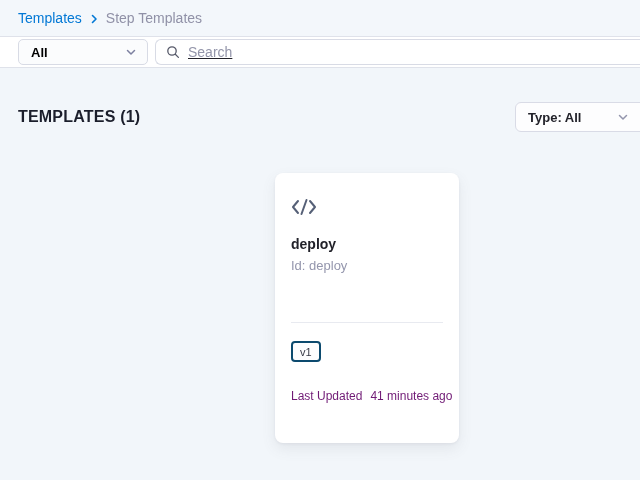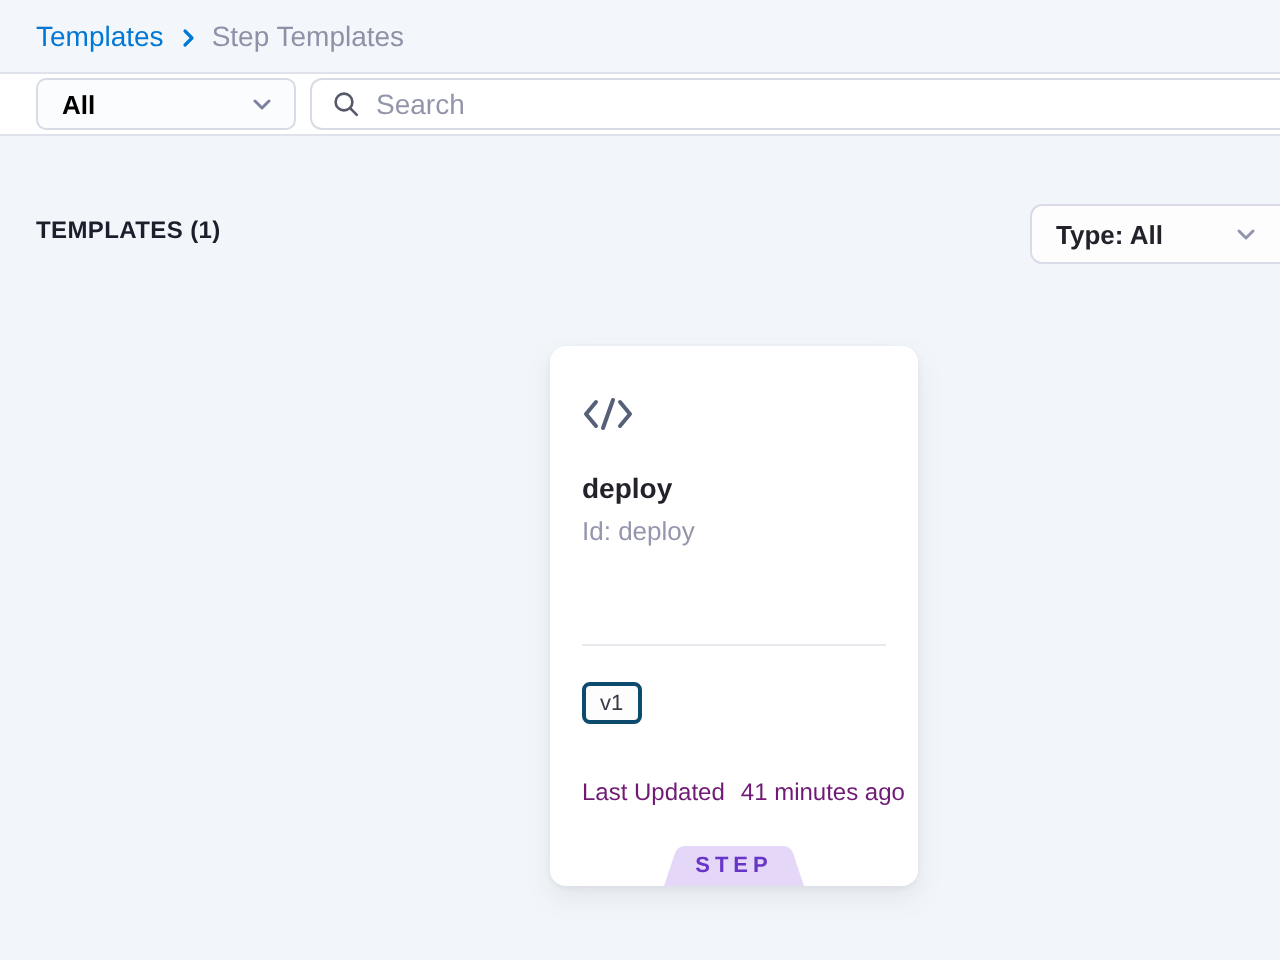--- a/index.html
+++ b/index.html
@@ -50,28 +50,28 @@
     border-right: none;
     border-radius: 6px 0 0 6px;
     display: flex; align-items: center;
     padding: 0 10px;
     gap: 8px;
   }
   .search-icon { color: #565969; display: flex; align-items: center; }
   .search-input {
     border: none; outline: none; background: transparent;
     font-family: "Liberation Sans", sans-serif;
-    font-size: 14px; color: #22222a; width: 100%;
+    font-size: 14px; color: #22222a; width: 100%; text-decoration: underline;
   }
   .search-input::placeholder { color: #9395aa; }
 
   
   .section-title {
     position: absolute; left: 18px; top: 108px;
-    font-size: 12px; font-weight: 700; color: #1b1e2b;
+    font-size: 16px; font-weight: 700; color: #1b1e2b;
     letter-spacing: 0.2px;
   }
   .type-select {
     position: absolute; left: 515px; top: 102px;
     width: 145px; height: 30px;
     background: #fdfdfe;
     border: 1px solid #d9dbe6;
     border-radius: 6px;
     display: flex; align-items: center; justify-content: space-between;
     padding: 0 12px;
@@ -191,14 +191,13 @@
       </svg>
   </span>
   <div class="card-title">deploy</div>
   <div class="card-id">Id: deploy</div>
   <div class="card-divider"></div>
   <div class="version-chip">v1</div>
   <div class="last-updated">
     <span>Last Updated</span>
     <span>41 minutes ago</span>
   </div>
-  <div class="step-tab">STEP</div>
 </div>
 
 </body></html>

